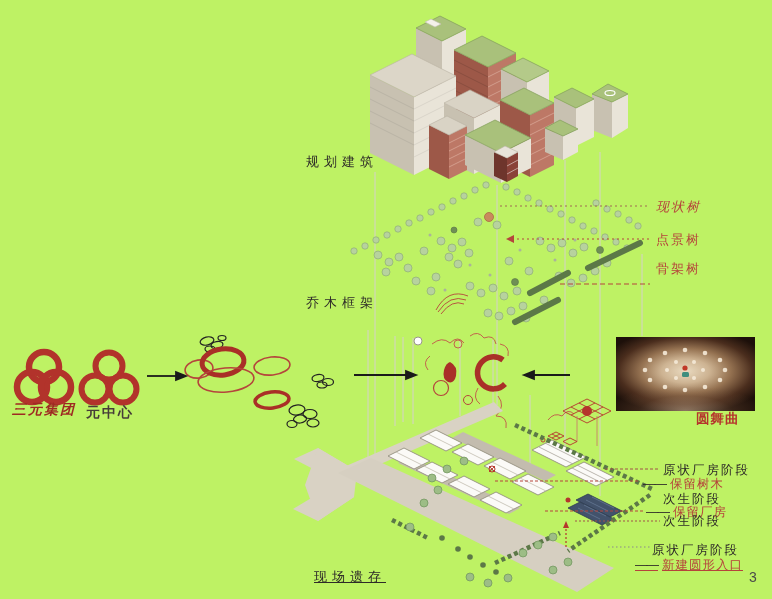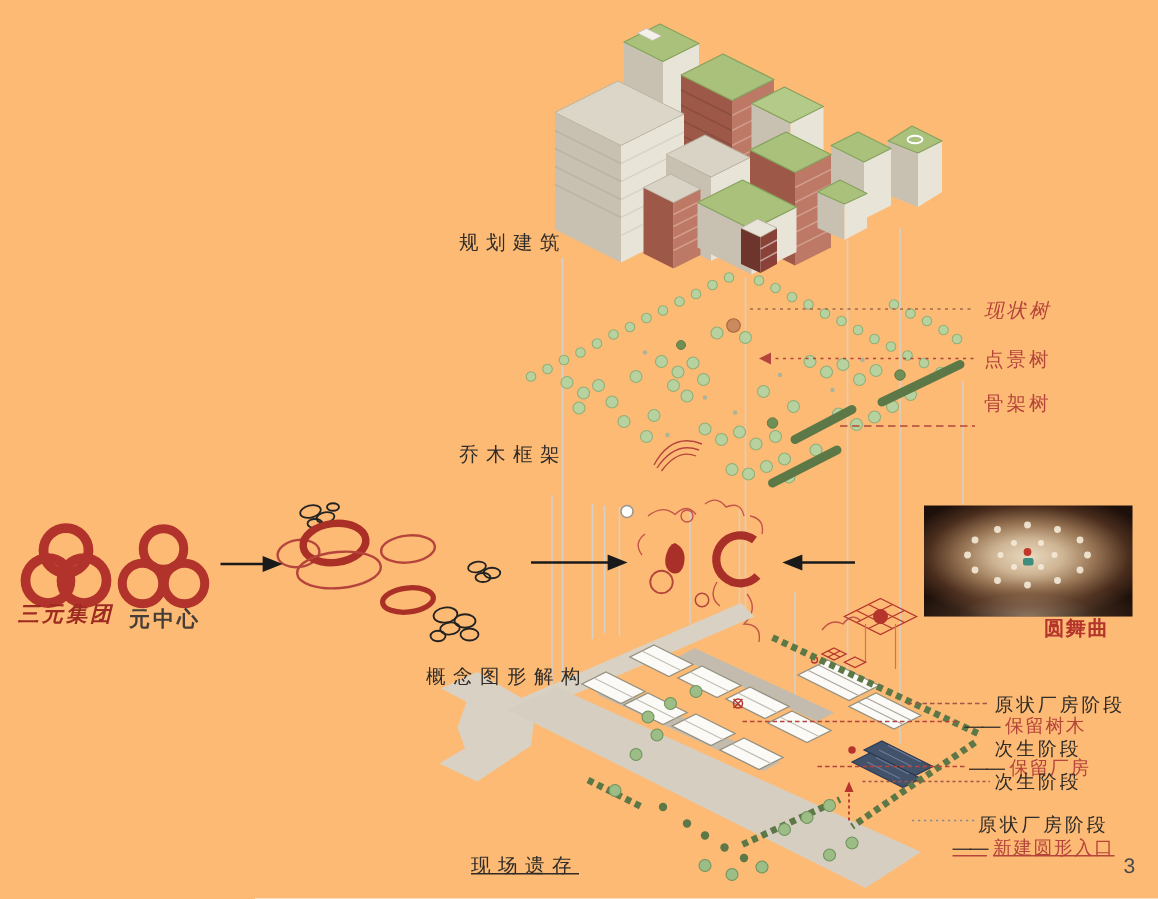--- a/index.html
+++ b/index.html
@@ -1,16 +1,16 @@
 <!DOCTYPE html>
 <html><head>
 <meta charset="utf-8">
 <style>
   html,body{margin:0;padding:0;background:#fff;}
-  .canvas{position:relative;width:772px;height:599px;background:#fdba74;overflow:hidden;
+  .canvas{position:relative;width:772px;height:599px;background:#bef264;overflow:hidden;
           font-family:"Liberation Sans","DejaVu Sans",sans-serif;}
   svg.diagram{position:absolute;left:0;top:0;}
   .lbl{position:absolute;white-space:nowrap;color:#2e2b28;}
   .layer-lbl{font-size:13px;letter-spacing:5px;}
   .logo-lbl{font-size:14px;font-weight:bold;letter-spacing:2px;}
   .tree-ann{font-size:13px;letter-spacing:2px;color:#b5443b;}
   .stage{font-size:12.5px;letter-spacing:2px;color:#2e2b28;}
   .note{font-size:12.5px;letter-spacing:1px;color:#b5443b;}
   .note .dash{color:#2e2b28;letter-spacing:-1px;margin-right:4px;}
   .caption{font-size:13.5px;font-weight:bold;letter-spacing:1px;color:#b5352c;}
@@ -441,21 +441,20 @@
           <circle cx="60" cy="25" r="2"></circle>
           <circle cx="78" cy="25" r="2"></circle>
     </g>
     <circle cx="69" cy="31" r="2.6" fill="#c03828"></circle>
     <rect x="66" y="35" width="7" height="5" rx="1.5" fill="#3e8e7e"></rect>
   </svg>
 </div>
 
 <div class="lbl layer-lbl" style="left:306px;top:153px;">规划建筑</div>
 <div class="lbl layer-lbl" style="left:306px;top:294px;">乔木框架</div>
-<div class="lbl layer-lbl" style="left:284px;top:442px;">概念图形解构</div>
 <div class="lbl layer-lbl" style="left:314px;top:568px;text-decoration:underline;">现场遗存</div>
 
 <div class="lbl logo-lbl" style="left:12px;top:401px;color:#9e2a22;font-style:italic;">三元集团</div>
 <div class="lbl logo-lbl" style="left:86px;top:404px;color:#463d38;">元中心</div>
 
 <div class="lbl tree-ann" style="left:656px;top:198px;font-style:italic;">现状树</div>
 <div class="lbl tree-ann" style="left:656px;top:231px;">点景树</div>
 <div class="lbl tree-ann" style="left:656px;top:260px;">骨架树</div>
 
 <div class="lbl caption" style="left:696px;top:410px;">圆舞曲</div>

